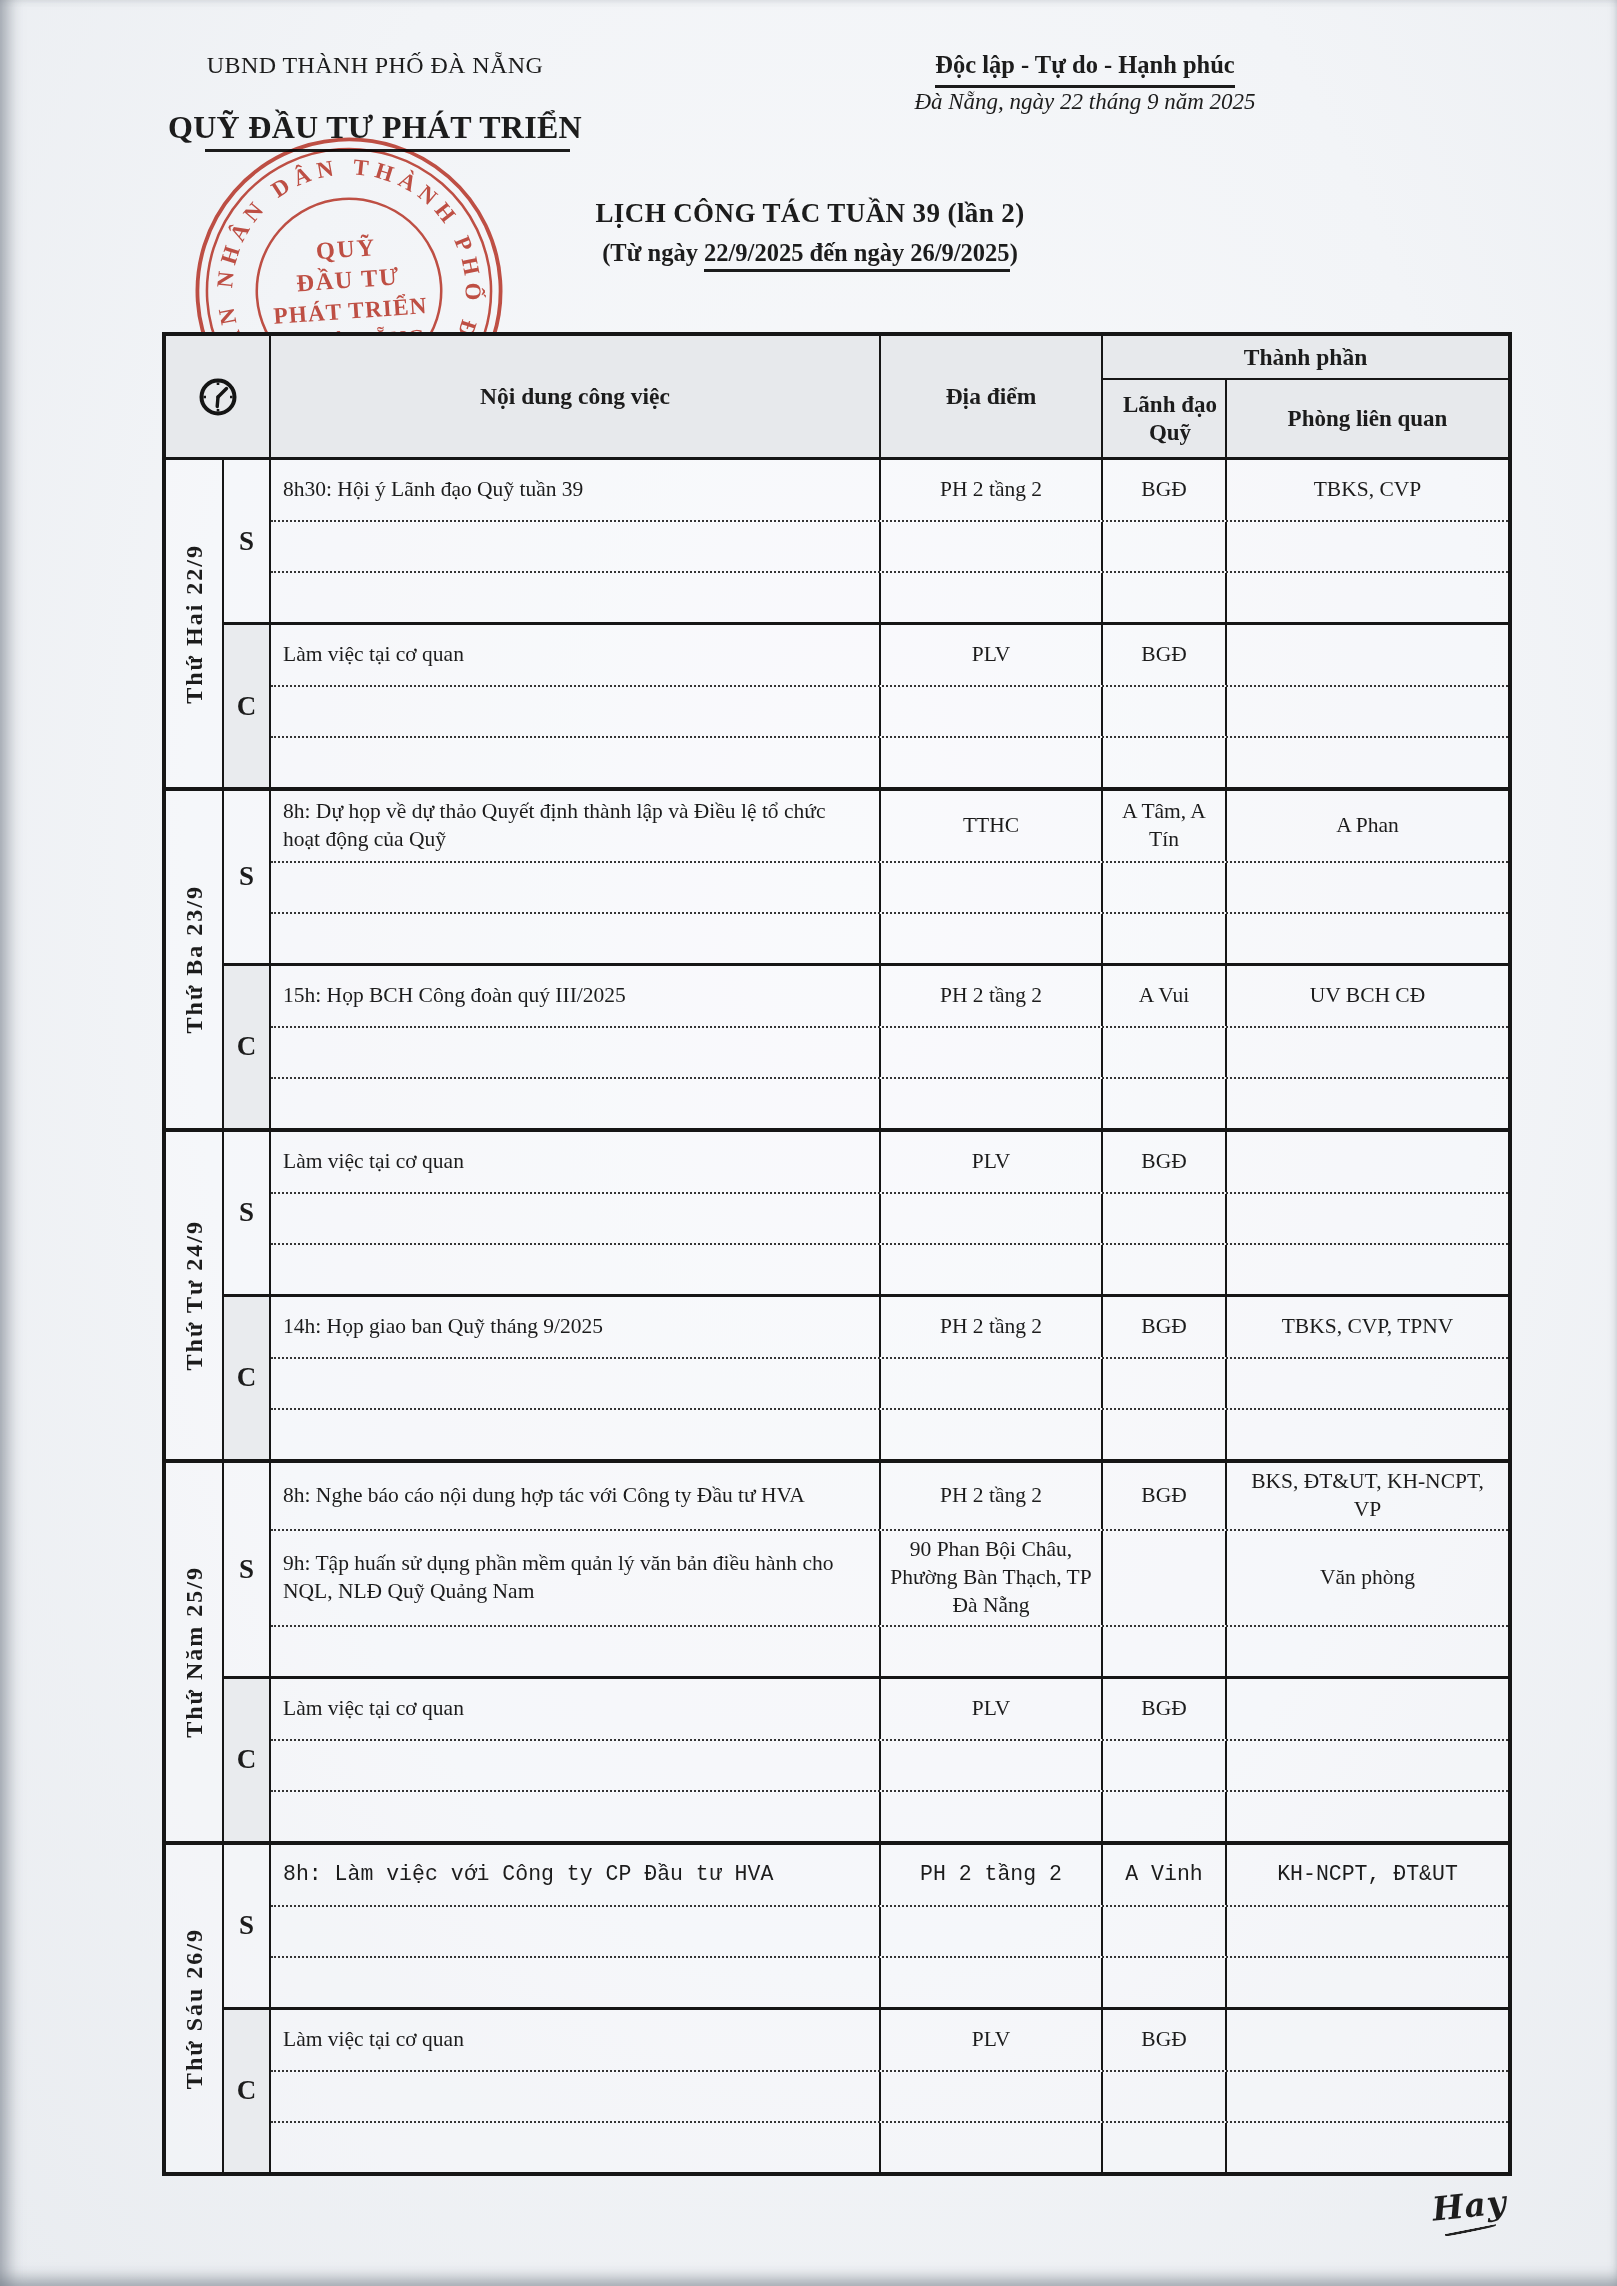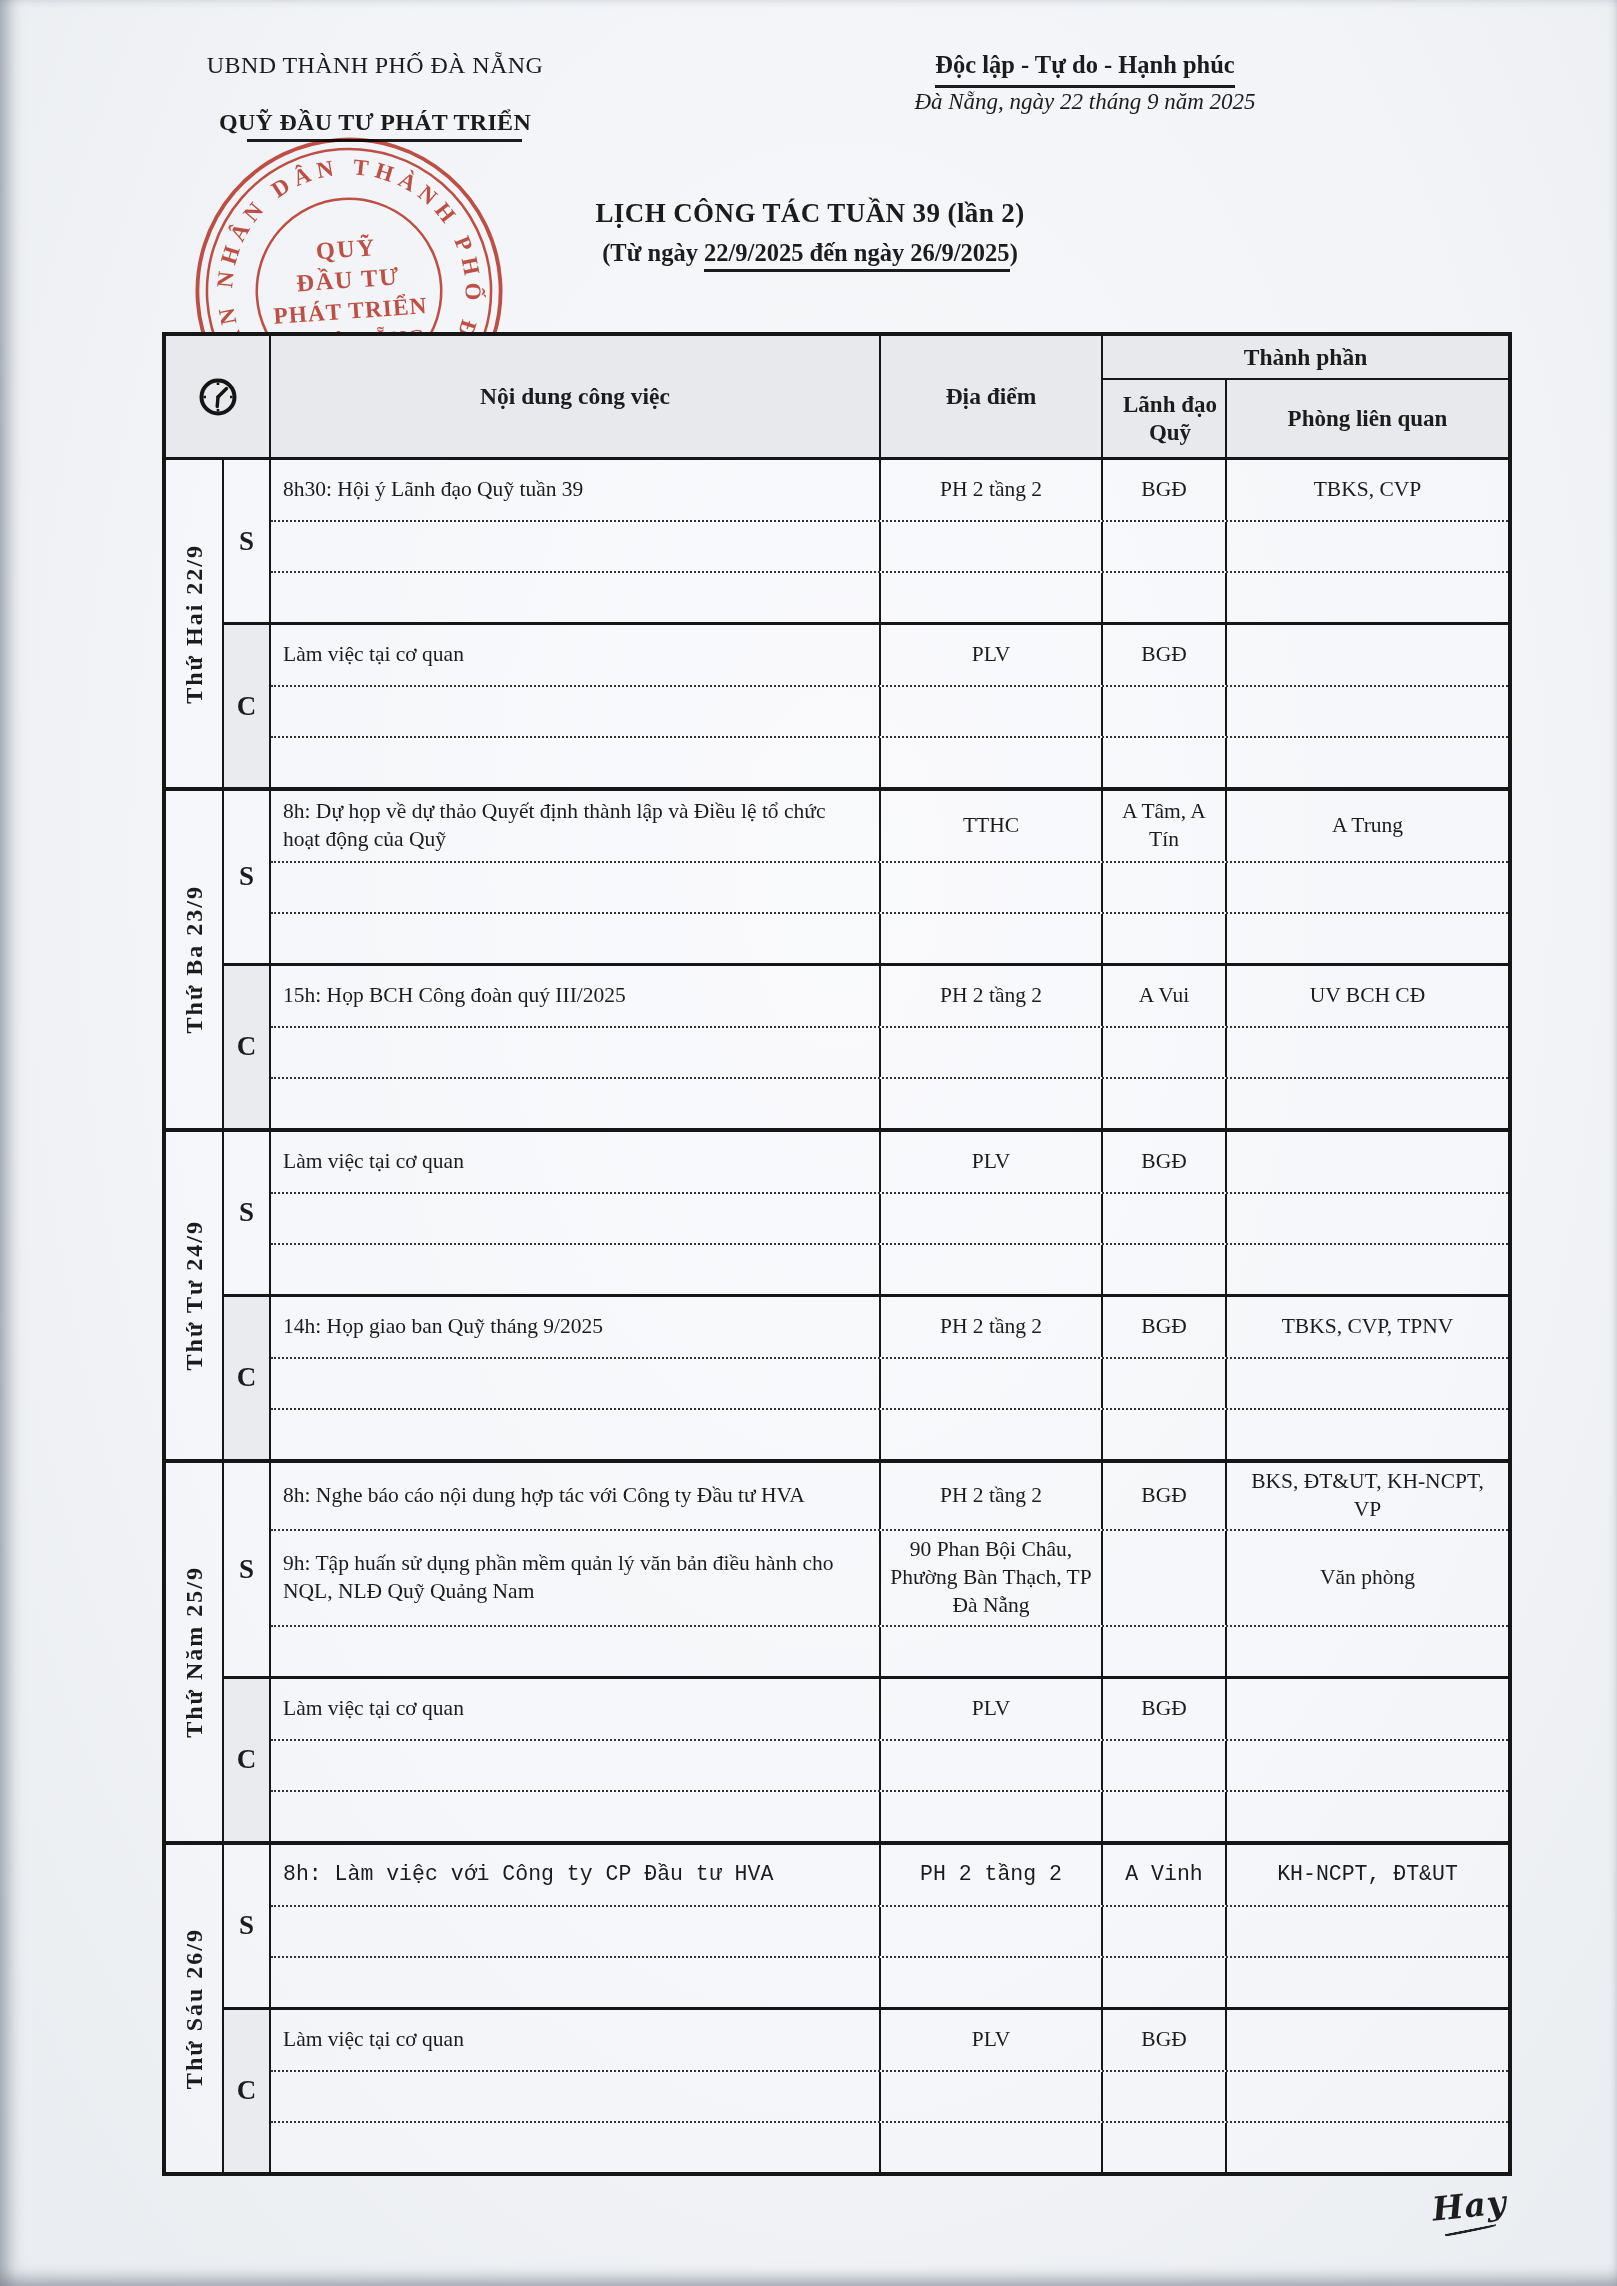--- a/index.html
+++ b/index.html
@@ -15,21 +15,21 @@
     background:radial-gradient(ellipse at 52% 38%, #f8f9fb 0%, #f2f4f7 55%, #e9ecf0 100%);
     box-shadow:inset 20px 0 16px -12px rgba(110,118,130,.6),
                inset 0 -18px 14px -10px rgba(110,118,130,.55),
                inset -8px 0 10px -8px rgba(120,128,140,.35),
                inset 0 8px 10px -8px rgba(140,146,156,.3);
   }
 
   
   .org-block{position:absolute;top:50px;left:135px;width:480px;text-align:center;line-height:1.25;}
   .org-parent{font-size:24px;letter-spacing:.4px;}
-  .org-name{display:inline-block;font-size:24px;font-weight:bold;margin-top:7px;padding-bottom:5px;position:relative;letter-spacing:.3px;}
+  .org-name{display:inline-block;font-size:32px;font-weight:bold;margin-top:7px;padding-bottom:5px;position:relative;letter-spacing:.3px;}
   .org-name::after{content:"";position:absolute;left:9%;right:3%;bottom:0;border-bottom:3px solid var(--ink);}
 
   .national-block{position:absolute;top:42px;left:735px;width:700px;text-align:center;line-height:1.25;}
   .nat-line1{font-size:23.5px;font-weight:bold;letter-spacing:.2px;}
   .nat-line2{display:inline-block;font-size:24.5px;font-weight:bold;margin-top:8px;padding-bottom:4px;border-bottom:3px solid var(--ink);}
   .dateline{font-size:23px;font-style:italic;}
 
   .title-block{position:absolute;top:196px;left:380px;width:860px;text-align:center;line-height:1.3;}
   .title-line1{font-size:27px;font-weight:bold;letter-spacing:.4px;}
   .title-line2{font-size:24.5px;font-weight:bold;margin-top:6px;}
@@ -179,21 +179,21 @@
         <div class="day-block">
           <div class="day-cell">
             <div class="day-label">Thứ Ba 23/9</div>
           </div>
           <div class="sc-cell" style="grid-area: 1 / 2;">S</div>
           <div class="session-rows" style="grid-area: 1 / 3;">
             <div class="sub-row has-content">
               <div class="cell content">8h: Dự họp về dự thảo Quyết định thành lập và Điều lệ tổ chức hoạt động của Quỹ</div>
               <div class="cell location">TTHC</div>
               <div class="cell leader">A Tâm, A Tín</div>
-              <div class="cell departments">A Trung</div>
+              <div class="cell departments">A Phan</div>
             </div>
             <div class="sub-row">
               <div class="cell content"></div>
               <div class="cell location"></div>
               <div class="cell leader"></div>
               <div class="cell departments"></div>
             </div>
             <div class="sub-row">
               <div class="cell content"></div>
               <div class="cell location"></div>

